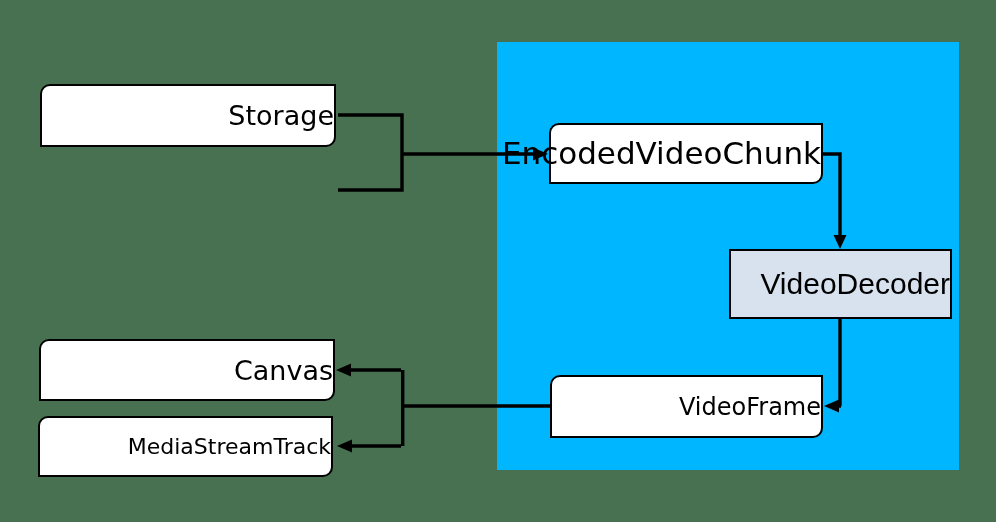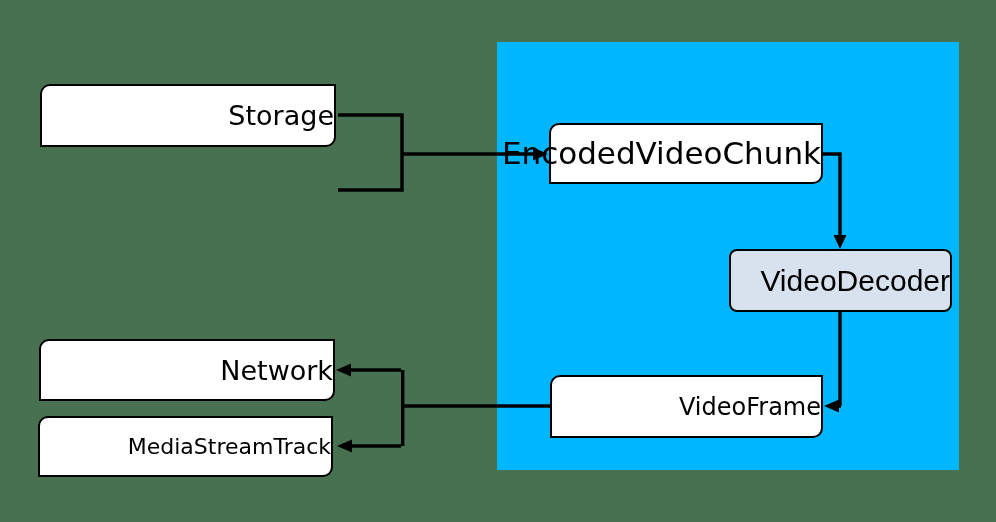--- a/index.html
+++ b/index.html
@@ -45,23 +45,23 @@
     white-space: nowrap;
     line-height: 1;
   }
   .node--storage { left: 40px;  top: 84px;  width: 296px; height: 63px; font-size: 27px; }
   .node--network { left: 40px;  top: 157px; width: 297px; height: 63px; font-size: 25px; }
   .node--canvas  { left: 39px;  top: 339px; width: 296px; height: 62px; font-size: 27px; }
   .node--mst     { left: 38px;  top: 416px; width: 295px; height: 61px; font-size: 22px; }
   .node--evc     { left: 549px; top: 123px; width: 274px; height: 61px; font-size: 31px; }
   .node--vf      { left: 550px; top: 375px; width: 273px; height: 63px; font-size: 24px; }
   .node--decoder {
-    left: 729px; top: 249px; width: 223px; height: 63px;
+    left: 729px; top: 249px; width: 223px; height: 70px;
     font-size: 30px;
-    border-radius: 8px;
+    border-radius: 0;
     background: var(--color-decoder-fill);
     font-family: "Liberation Sans", sans-serif;
   }
   .edges {
     position: absolute;
     left: 0; top: 0;
     width: 996px;
     height: 522px;
     pointer-events: none;
   }
@@ -113,20 +113,20 @@
 
   <div class="node node--decoder">
     <span>VideoDecoder</span>
   </div>
 
   <div class="node node--vf">
     <span>VideoFrame</span>
   </div>
 
   <div class="node node--canvas">
-    <span>Network</span>
+    <span>Canvas</span>
   </div>
 
   <div class="node node--mst">
     <span>MediaStreamTrack</span>
   </div>
 
 </div>
 
 </body></html>

